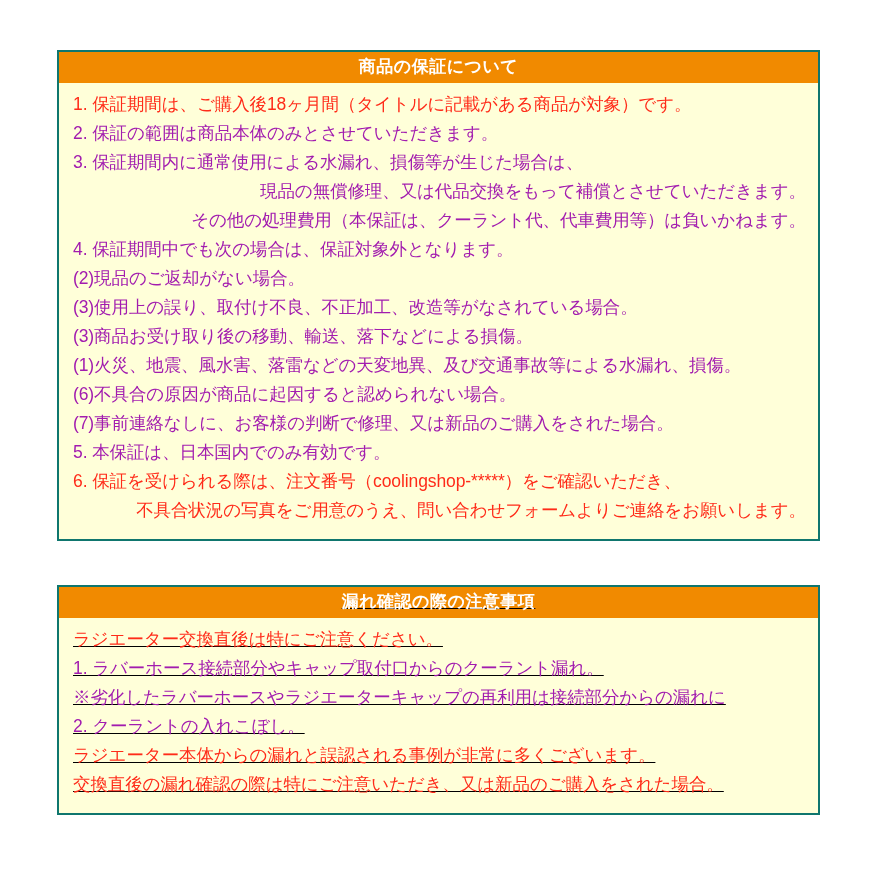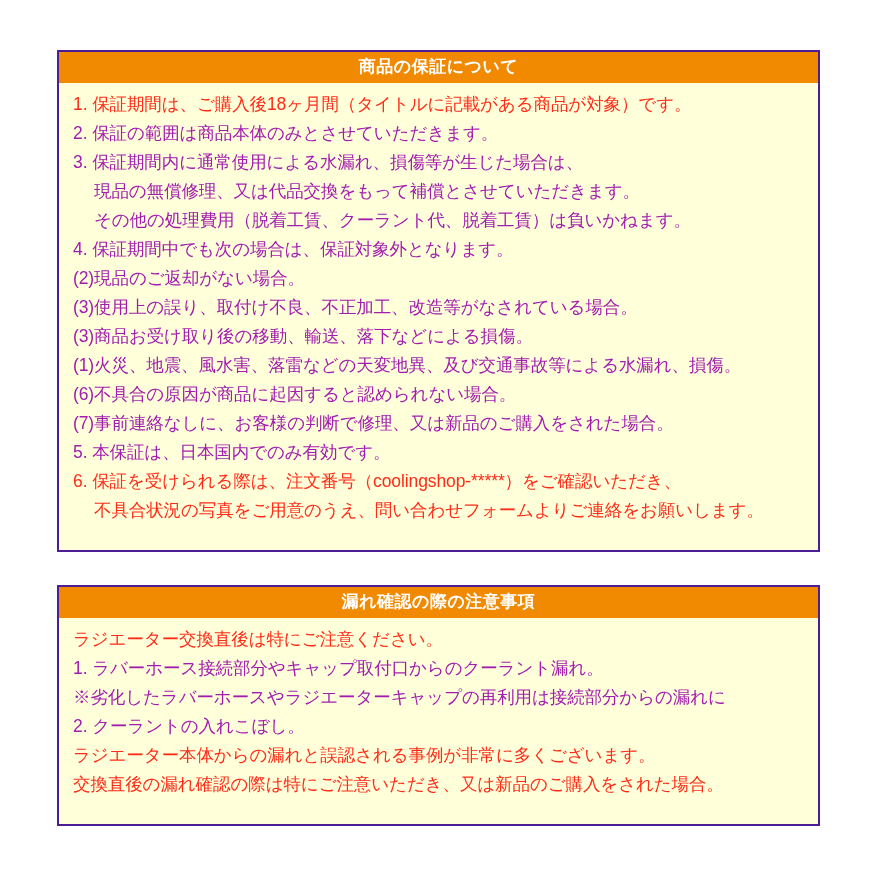--- a/index.html
+++ b/index.html
@@ -14,62 +14,62 @@
   .page {
     width: 876px;
     height: 876px;
     position: relative;
     background: #ffffff;
   }
   .panel {
     position: absolute;
     left: 57px;
     width: 763px;
-    border: 2px solid #4c1d95;
+    border: 2px solid #0f766e;
     background: #ffffd9;
   }
   #panel-warranty { top: 50px; }
-  #panel-leak { top: 585px; }
+  #panel-leak { top: 585px; text-decoration: underline; }
 
   .panel-header {
     background: #f18a00;
     color: #ffffff;
     font-weight: bold;
     font-size: 17px;
     text-align: center;
     padding: 5px 0 6px 0;
     letter-spacing: 0.5px;
     line-height: 1.2;
   }
   .panel-body {
-    padding: 7px 12px 25px 14px;
+    padding: 7px 12px 14px 14px;
   }
   .line {
     font-size: 17.5px;
     line-height: 1.655;
     color: #a21caf;
     white-space: pre;
     letter-spacing: -0.1px;
   }
   .line.red { color: #ff2b19; }
-  .line.indent1 { padding-left: 21px; }
+  .line.indent1 { padding-left: 21px; text-align: right; }
 </style>
 </head>
 <body>
 
 <div class="page">
 
   <div class="panel" id="panel-warranty">
     <div class="panel-header">商品の保証について</div>
     <div class="panel-body">
       <div class="line red">1. 保証期間は、ご購入後18ヶ月間（タイトルに記載がある商品が対象）です。</div>
       <div class="line">2. 保証の範囲は商品本体のみとさせていただきます。</div>
       <div class="line">3. 保証期間内に通常使用による水漏れ、損傷等が生じた場合は、</div>
       <div class="line indent1">現品の無償修理、又は代品交換をもって補償とさせていただきます。</div>
-      <div class="line indent1">その他の処理費用（脱着工賃、クーラント代、脱着工賃）は負いかねます。</div>
+      <div class="line indent1">その他の処理費用（本保証は、クーラント代、代車費用等）は負いかねます。</div>
       <div class="line">4. 保証期間中でも次の場合は、保証対象外となります。</div>
       <div class="line">(2)現品のご返却がない場合。</div>
       <div class="line">(3)使用上の誤り、取付け不良、不正加工、改造等がなされている場合。</div>
       <div class="line">(3)商品お受け取り後の移動、輸送、落下などによる損傷。</div>
       <div class="line">(1)火災、地震、風水害、落雷などの天変地異、及び交通事故等による水漏れ、損傷。</div>
       <div class="line">(6)不具合の原因が商品に起因すると認められない場合。</div>
       <div class="line">(7)事前連絡なしに、お客様の判断で修理、又は新品のご購入をされた場合。</div>
       <div class="line">5. 本保証は、日本国内でのみ有効です。</div>
       <div class="line red">6. 保証を受けられる際は、注文番号（coolingshop-*****）をご確認いただき、</div>
       <div class="line red indent1">不具合状況の写真をご用意のうえ、問い合わせフォームよりご連絡をお願いします。</div>

